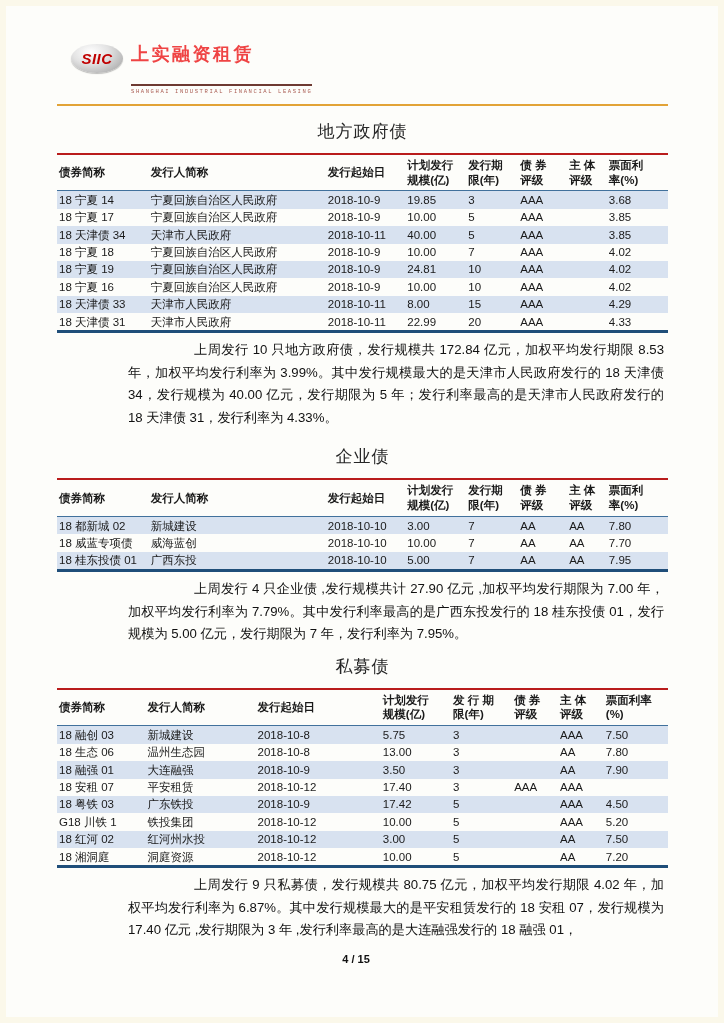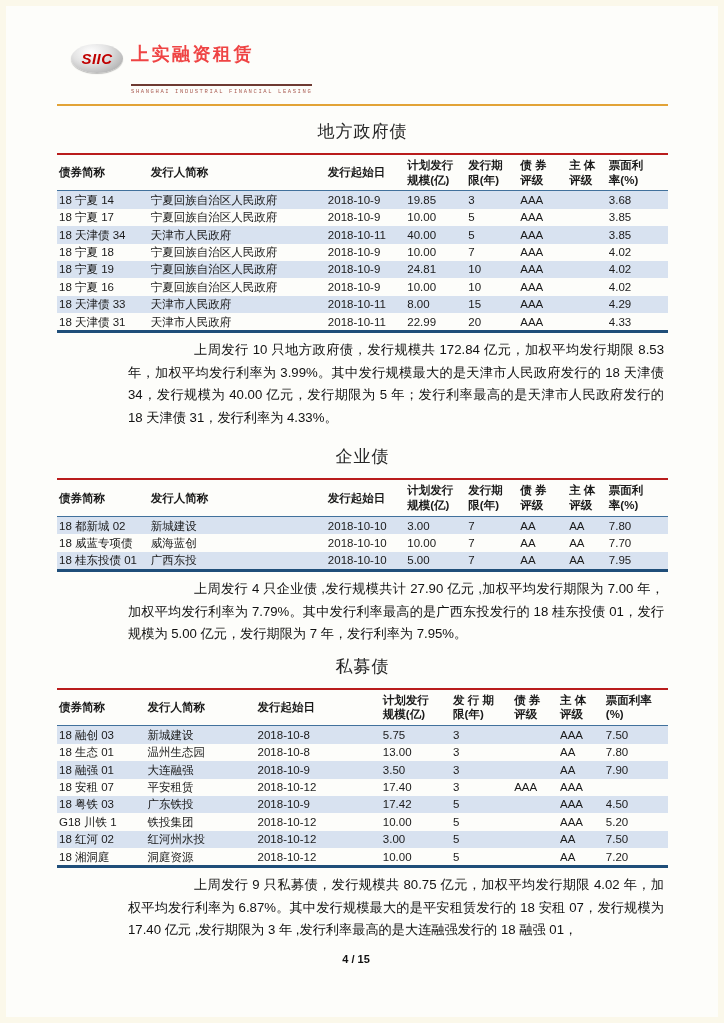--- a/index.html
+++ b/index.html
@@ -306,21 +306,21 @@
             <td class="bond">18 融创 03</td>
             <td>新城建设</td>
             <td>2018-10-8</td>
             <td>5.75</td>
             <td>3</td>
             <td></td>
             <td>AAA</td>
             <td>7.50</td>
           </tr>
           <tr>
-            <td class="bond">18 生态 01</td>
+            <td class="bond">18 生态 06</td>
             <td>温州生态园</td>
             <td>2018-10-8</td>
             <td>13.00</td>
             <td>3</td>
             <td></td>
             <td>AA</td>
             <td>7.80</td>
           </tr>
           <tr>
             <td class="bond">18 融强 01</td>

